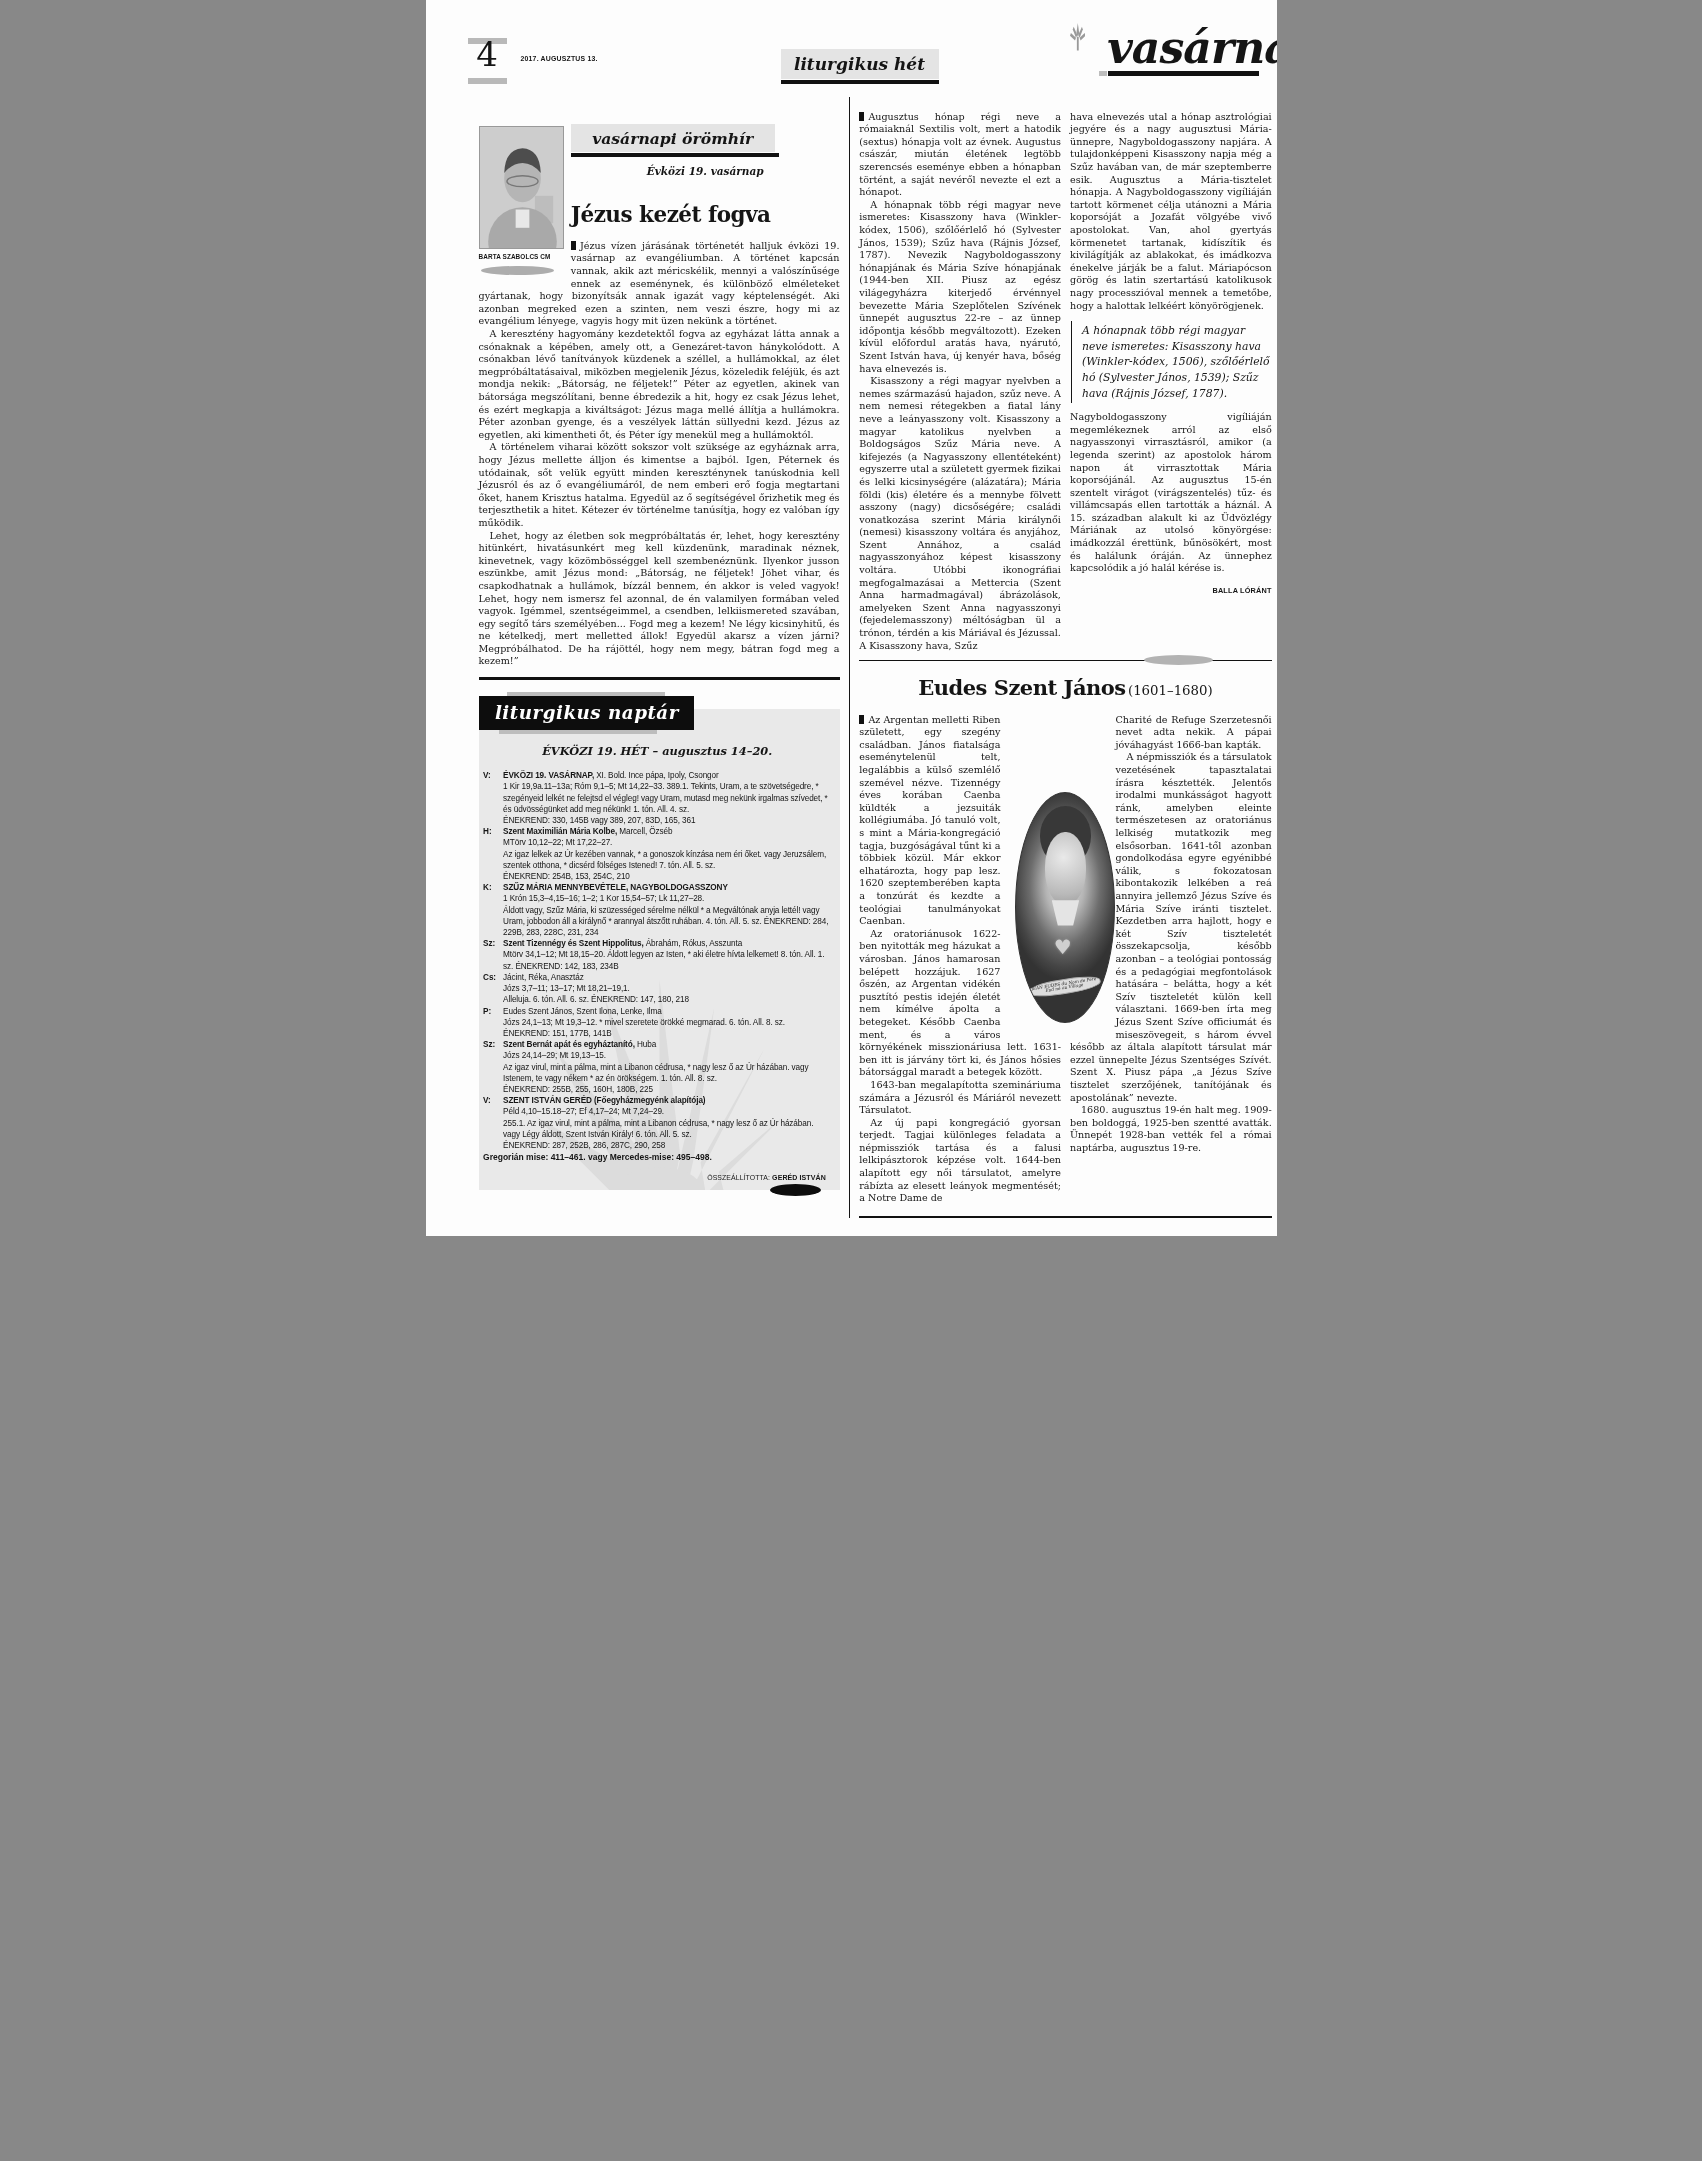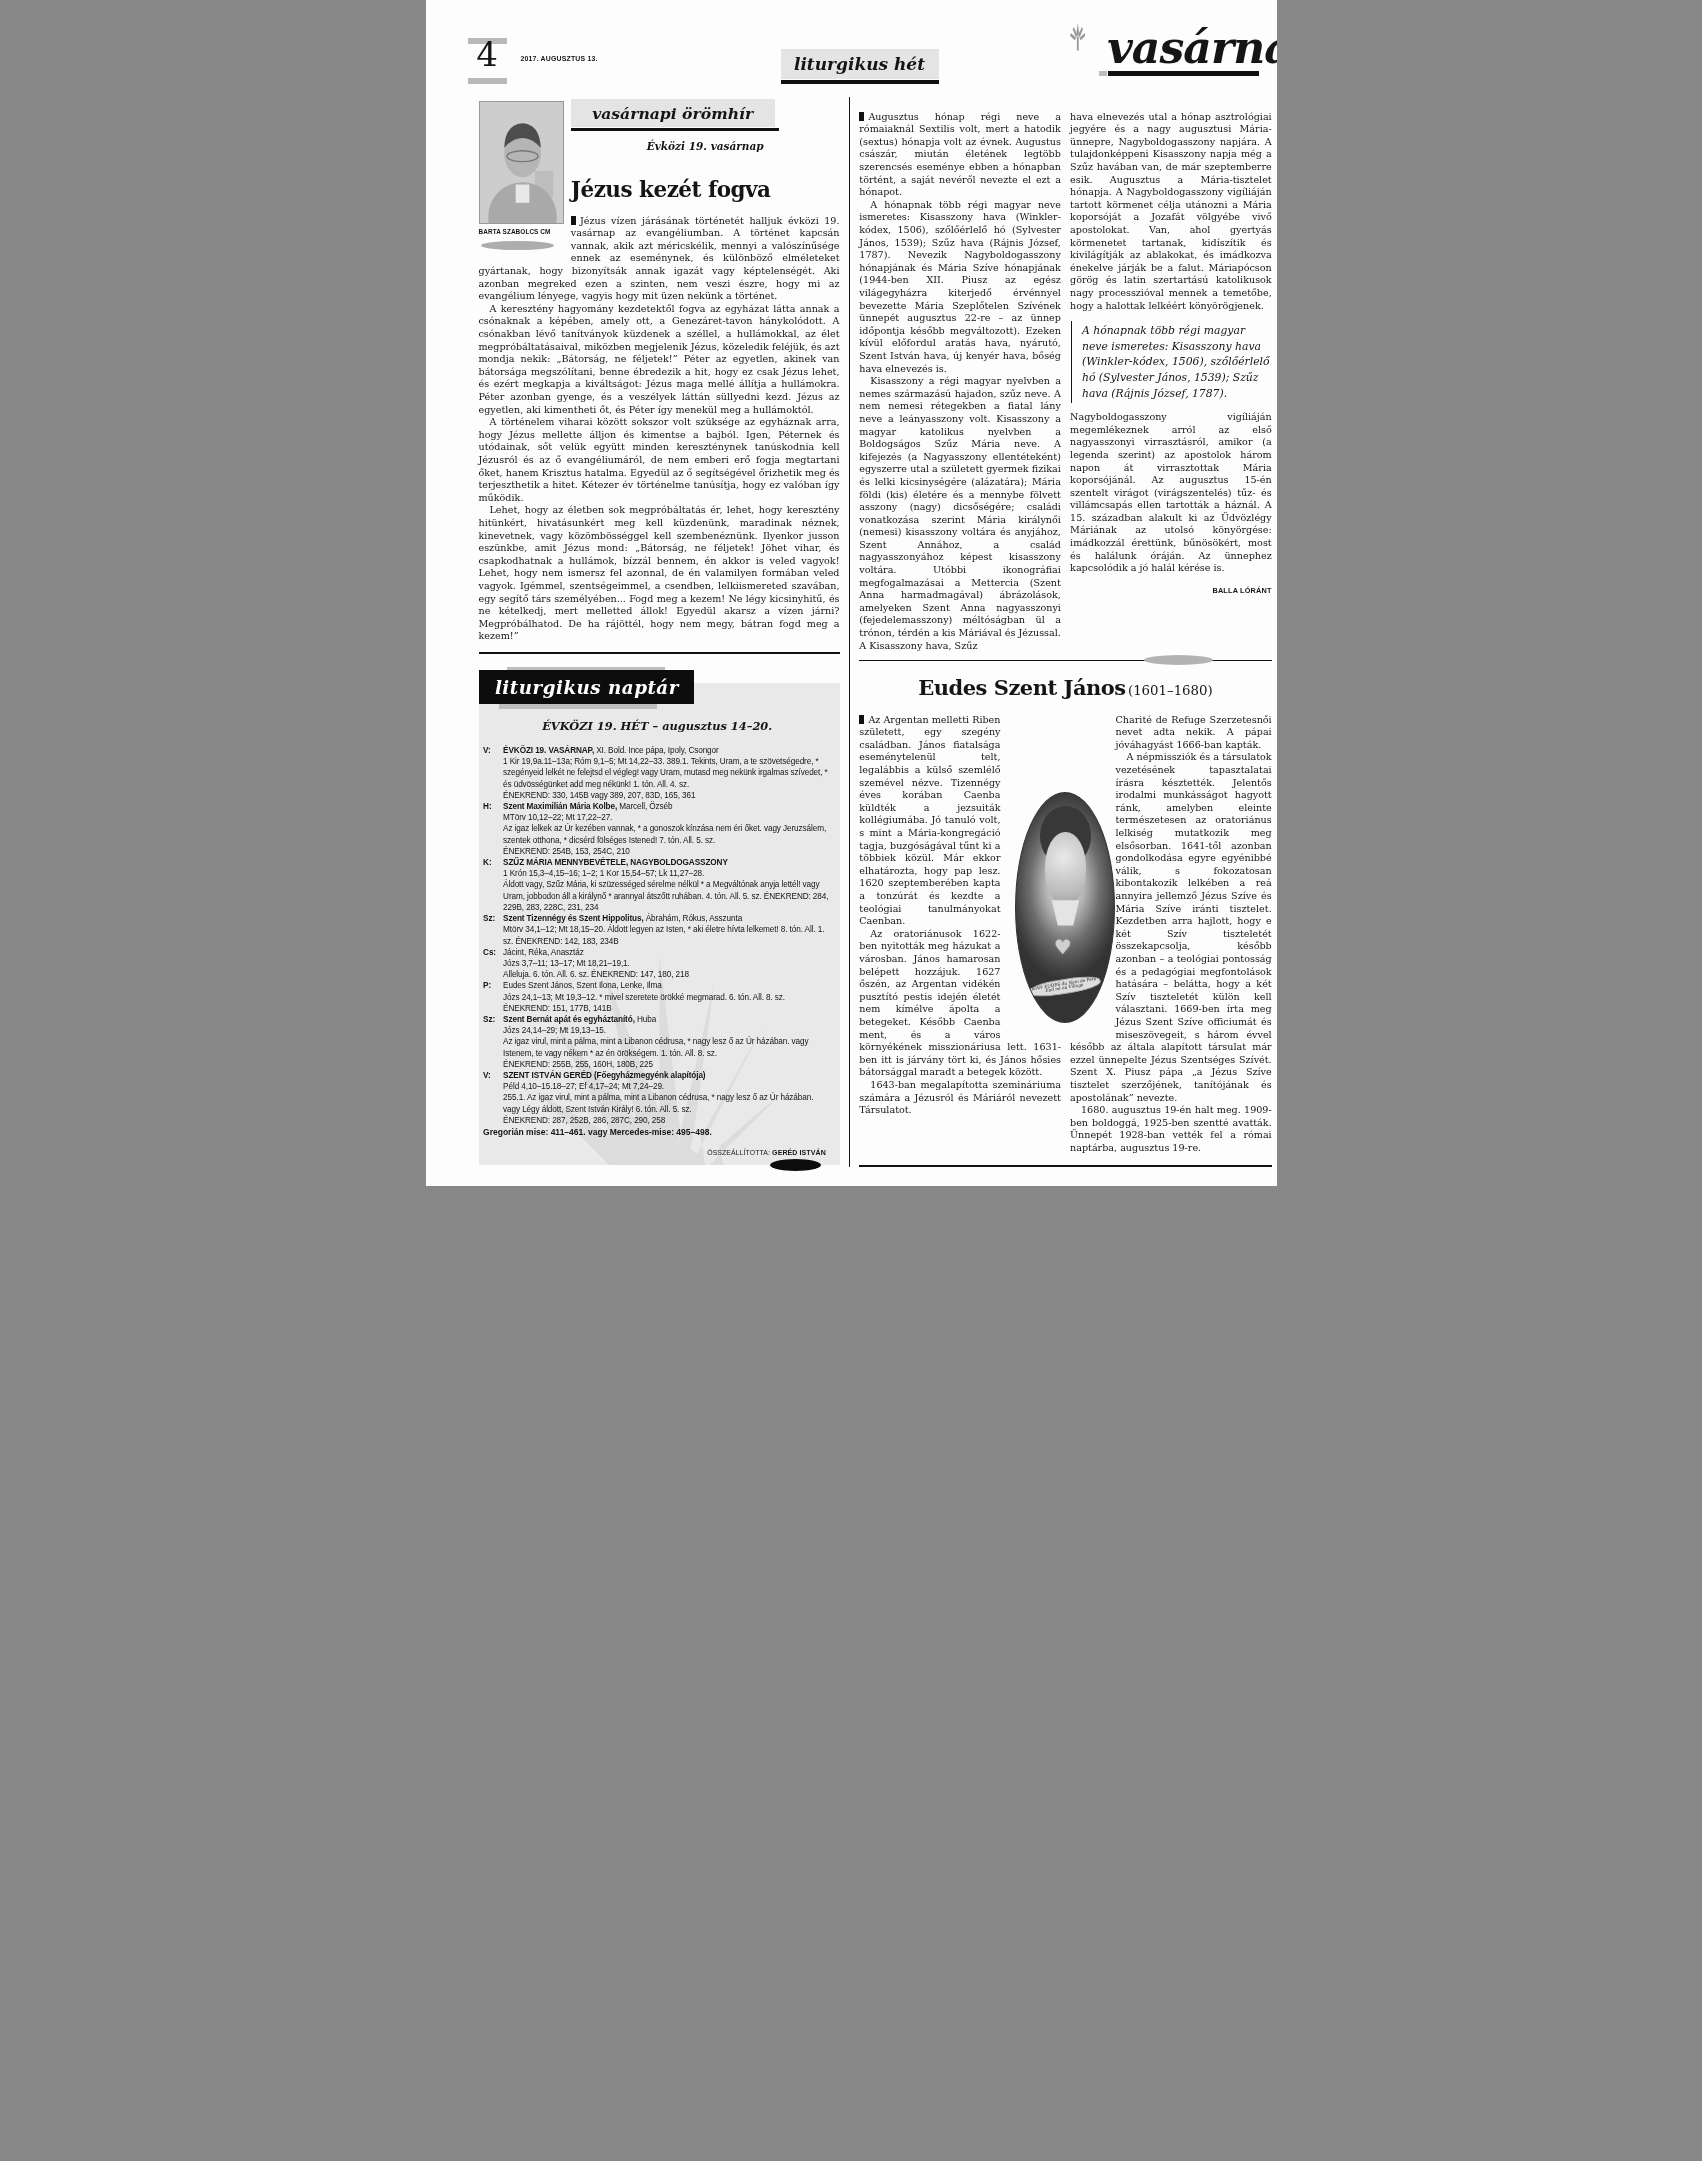--- a/index.html
+++ b/index.html
@@ -295,20 +295,21 @@
         <div class="e-title-row">
           <span class="e-title">Eudes Szent János</span>
           <span class="e-years">(1601–1680)</span>
         </div>
         <div class="e-cols">
           <div class="e-col">
             <div class="spacer-r"></div>
             <p class="body lead-marker">Az Argentan melletti Riben született, egy szegény családban. János fiatalsága eseménytelenül telt, legalábbis a külső szemlélő szemével nézve. Tizennégy éves korában Caenba küldték a jezsuiták kollégiumába. Jó tanuló volt, s mint a Mária-kongregáció tagja, buzgóságával tűnt ki a többiek közül. Már ekkor elhatározta, hogy pap lesz. 1620 szeptemberében kapta a tonzúrát és kezdte a teológiai tanulmányokat Caenban.</p>
             <p class="body indent">Az oratoriánusok 1622-ben nyitották meg házukat a városban. János hamarosan belépett hozzájuk. 1627 őszén, az Argentan vidékén pusztító pestis idején életét nem kímélve ápolta a betegeket. Később Caenba ment, és a város környékének misszionáriusa lett. 1631-ben itt is járvány tört ki, és János hősies bátorsággal maradt a betegek között.</p>
             <p class="body indent">1643-ban megalapította szemináriuma számára a Jézusról és Máriáról nevezett Társulatot.</p>
+            <p class="body indent">Az új papi kongregáció gyorsan terjedt. Tagjai különleges feladata a népmissziók tartása és a falusi lelkipásztorok képzése volt. 1644-ben alapított egy női társulatot, amelyre rábízta az elesett leányok megmentését; a Notre Dame de</p>
           </div>
           <div class="e-col">
             <div class="spacer-l"></div>
             <p class="body">Charité de Refuge Szerzetesnői nevet adta nekik. A pápai jóváhagyást 1666-ban kapták.</p>
             <p class="body indent">A népmissziók és a társulatok vezetésének tapasztalatai írásra késztették. Jelentős irodalmi munkásságot hagyott ránk, amelyben eleinte természetesen az oratoriánus lelkiség mutatkozik meg elsősorban. 1641-től azonban gondolkodása egyre egyénibbé válik, s fokozatosan kibontakozik lelkében a reá annyira jellemző Jézus Szíve és Mária Szíve iránti tisztelet. Kezdetben arra hajlott, hogy e két Szív tiszteletét összekapcsolja, később azonban – a teológiai pontosság és a pedagógiai megfontolások hatására – belátta, hogy a két Szív tiszteletét külön kell választani. 1669-ben írta meg Jézus Szent Szíve officiumát és miseszövegeit, s három évvel később az általa alapított társulat már ezzel ünnepelte Jézus Szentséges Szívét. Szent X. Piusz pápa „a Jézus Szíve tisztelet szerzőjének, tanítójának és apostolának” nevezte.</p>
             <p class="body indent">1680. augusztus 19-én halt meg. 1909-ben boldoggá, 1925-ben szentté avatták. Ünnepét 1928-ban vették fel a római naptárba, augusztus 19-re.</p>
           </div>
           <div class="portrait">
             <div class="p-hair"></div>
             <div class="p-face"></div>

